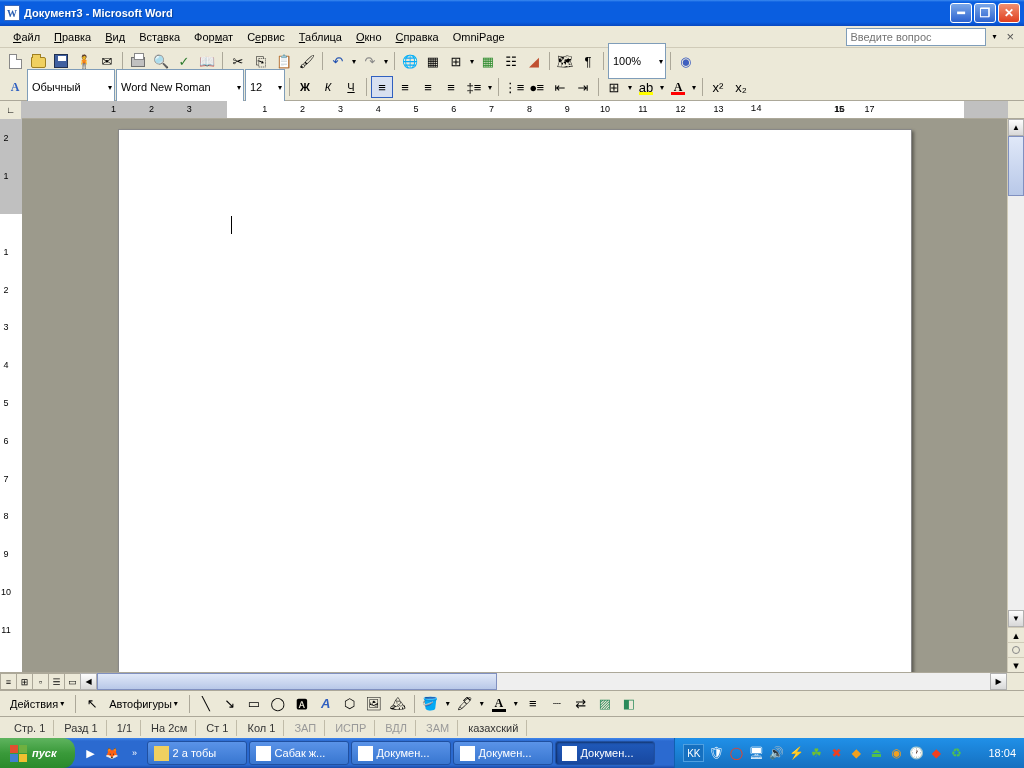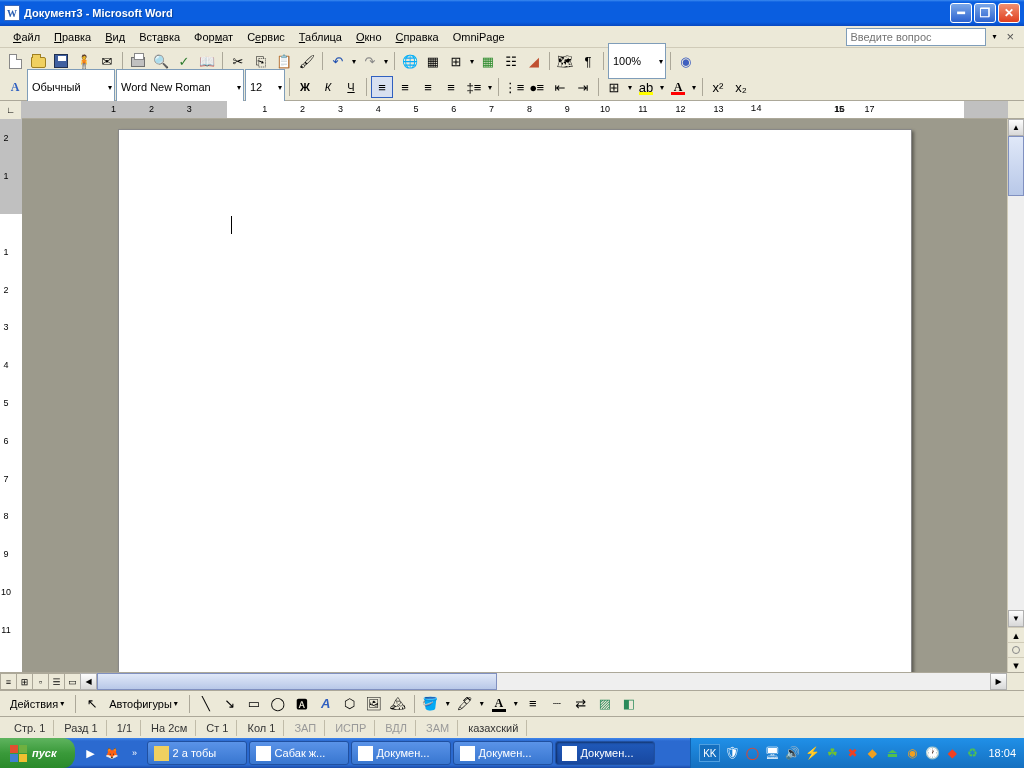--- a/index.html
+++ b/index.html
@@ -87,21 +87,21 @@
 .start-btn { height:30px; padding: 0 18px 0 10px; background:linear-gradient(to bottom, #5fb45f 0%, #3a9a3a 50%, #2a8a2a 100%); border-radius: 0 12px 12px 0; display:flex; align-items:center; gap:5px; font-style:italic; font-weight:bold; font-size:15px;justify-content:flex-end; }
 .start-logo { width:17px; height:17px; display:grid; grid-template:repeat(2,1fr)/repeat(2,1fr); gap:1px; }
 .start-logo span:nth-child(1){background:#e05030;} .start-logo span:nth-child(2){background:#70b040;} .start-logo span:nth-child(3){background:#4080d0;} .start-logo span:nth-child(4){background:#f0c030;}
 .task-btns { display:flex; gap:2px; margin-left:6px; align-items:center; height:100%; }
 .ql-btn { width:20px; height:22px; display:flex; align-items:center; justify-content:center; }
 .task-item { height:24px; min-width:100px; max-width:130px; padding:0 6px; background:linear-gradient(to bottom,#5a93e8,#3876d0); border:1px solid #2050a0; border-radius:3px; display:flex; align-items:center; gap:4px; overflow:hidden; white-space:nowrap; font-size:11px; }
 .task-item.active { background:linear-gradient(to bottom,#205aba,#1848a0); box-shadow: inset 1px 1px 2px rgba(0,0,0,0.4); }
 .task-item .ti-icon { width:15px; height:15px; background:#fff; flex-shrink:0; }
 .sys-tray { margin-left:auto; height:30px; background:linear-gradient(to bottom,#2090e8,#1570c0); padding:0 8px; display:flex; align-items:center; gap:4px; border-left:1px solid #1060b0; }
 .tray-icon { width:16px; height:16px; display:flex; align-items:center; justify-content:center; font-size:12px; }
-.tray-clock { font-size:11px; margin-left:4px; }
+.tray-clock { font-size:11px; margin-left:20px; }
 .lang-ind { background:#1570c0; border:1px solid #50a0e0; padding:1px 3px; font-size:10px; height:18px; display:flex; align-items:center; }
 
 
 .swatch { position:absolute; bottom:2px; left:3px; right:3px; height:3px; }
 .sw-yellow { background:#ffff00; }
 .sw-red { background:#ff0000; }
 .sw-black { background: #000; }
 
 
 .lett { font-weight:bold; font-size:12px; font-family: 'Times New Roman'; }

